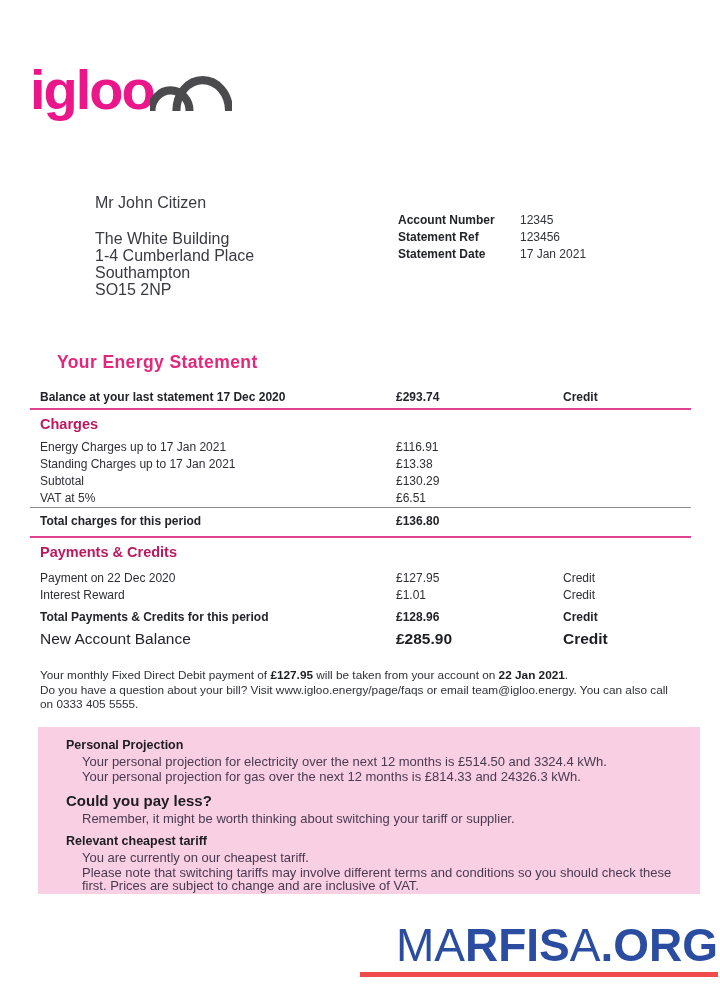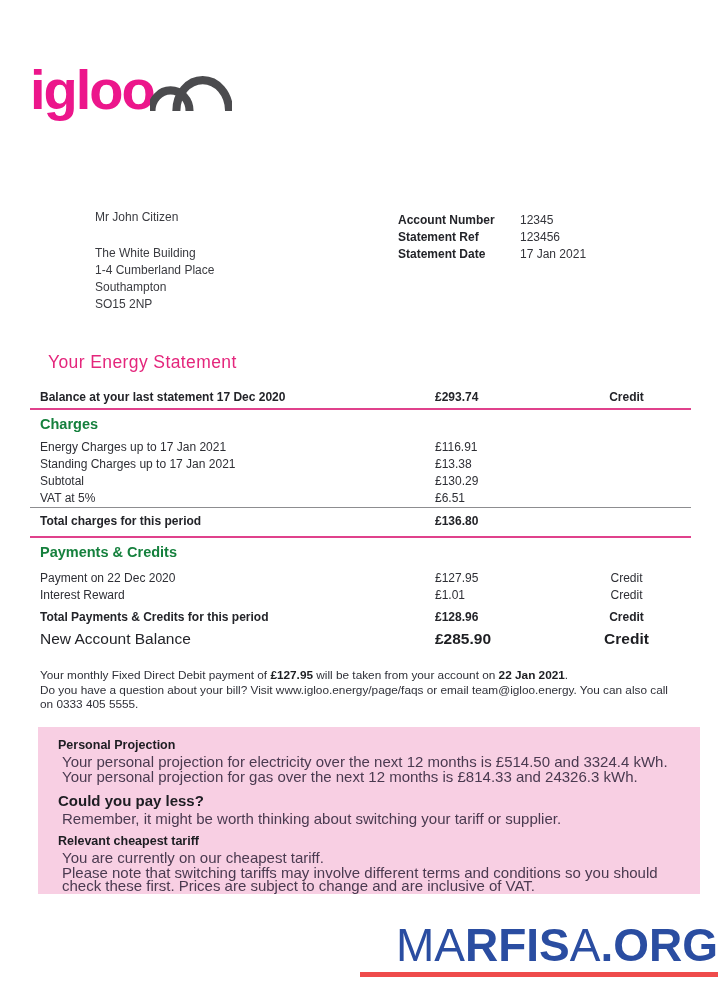--- a/index.html
+++ b/index.html
@@ -5,50 +5,50 @@
   html,body{margin:0;padding:0;background:#ffffff;}
   .page{
     position:relative;width:720px;height:1000px;background:#ffffff;overflow:hidden;
     font-family:"Liberation Sans", sans-serif;color:#2e2f35;
   }
   
   .logo{position:absolute;left:30px;top:58px;display:flex;align-items:flex-end;text-align:right;}
   .logo-text{font-size:56px;font-weight:700;color:#ec168b;letter-spacing:-2px;line-height:1;}
   .logo-arch{margin-left:-4px;margin-bottom:4px;}
   
-  .recipient{position:absolute;left:95px;top:209px;font-size:12px;color:#3a3b40;line-height:17px;}
+  .recipient{position:absolute;left:95px;top:194px;font-size:16px;color:#3a3b40;line-height:17px;}
   .recipient .name{margin-bottom:19px;}
   
   .meta{position:absolute;left:398px;top:212px;font-size:12px;line-height:17px;}
   .meta-row{display:flex;}
   .meta-label{width:122px;font-weight:700;color:#232429;}
   .meta-value{color:#33343a;}
   
-  .title{position:absolute;left:48px;top:352px;font-size:17.5px;font-weight:400;color:#e4267c;letter-spacing:.4px;}
+  .title{position:absolute;left:57px;top:352px;font-size:17.5px;font-weight:700;color:#e4267c;letter-spacing:.4px;}
   .rule-pink{position:absolute;left:30px;width:661px;height:0;border-top:2px solid #e0418c;}
   .rule-gray{position:absolute;left:30px;width:661px;height:0;border-top:1px solid #8d8d90;}
-  .row{display:flex;line-height:17px;font-size:12px;}
+  .row{display:flex;line-height:17px;font-size:12px;gap:39px;}
   .row .lbl{flex:1;}
   .row .amt{width:110px;}
-  .row .crd{width:145px;padding-left:18px;box-sizing:border-box;text-align:center;}
+  .row .crd{width:145px;padding-left:18px;box-sizing:border-box;}
   .abs-row{position:absolute;left:40px;width:650px;}
   .bold{font-weight:700;color:#232429;}
-  .section-h{position:absolute;left:40px;font-size:14.5px;font-weight:700;color:#15803d;}
+  .section-h{position:absolute;left:40px;font-size:14.5px;font-weight:700;color:#be185d;}
   .big{font-size:15.5px;line-height:20px;}
   .big .lbl{font-weight:400;color:#232429;}
   .big .amt,.big .crd{font-weight:700;color:#1d1e22;}
   
   .notes{position:absolute;left:40px;top:668px;width:640px;font-size:11.8px;line-height:14.5px;color:#2f3038;}
   .notes p{margin:0;}
   .notes strong{color:#1d1e22;}
   
-  .proj{position:absolute;left:38px;top:727px;width:662px;height:167px;background:#f8cfe3;box-sizing:border-box;padding:11px 20px 0 20px;}
+  .proj{position:absolute;left:38px;top:727px;width:662px;height:167px;background:#f8cfe3;box-sizing:border-box;padding:11px 20px 0 28px;}
   .proj h3{margin:0 0 3px 0;font-size:12.5px;color:#1d1d22;}
   .proj h3.mid{font-size:15px;}
-  .proj p{margin:0 0 2px 4px;font-size:15px;line-height:13px;color:#4a3a50;}
+  .proj p{margin:0 0 2px 16px;font-size:13px;line-height:13px;color:#4a3a50;}
   .proj .grp{margin-bottom:9px;}
   
   .watermark{position:absolute;left:352px;top:922px;width:366px;text-align:right;}
   .wm-text{font-size:46px;line-height:1;color:#2a4da1;letter-spacing:0;white-space:nowrap;}
   .wm-text .w-light{font-weight:400;}
   .wm-text .w-bold{font-weight:700;}
   .wm-bar{margin-top:4px;margin-left:8px;height:5px;background:#ef4b4b;}
 </style>
 </head>
 <body>

